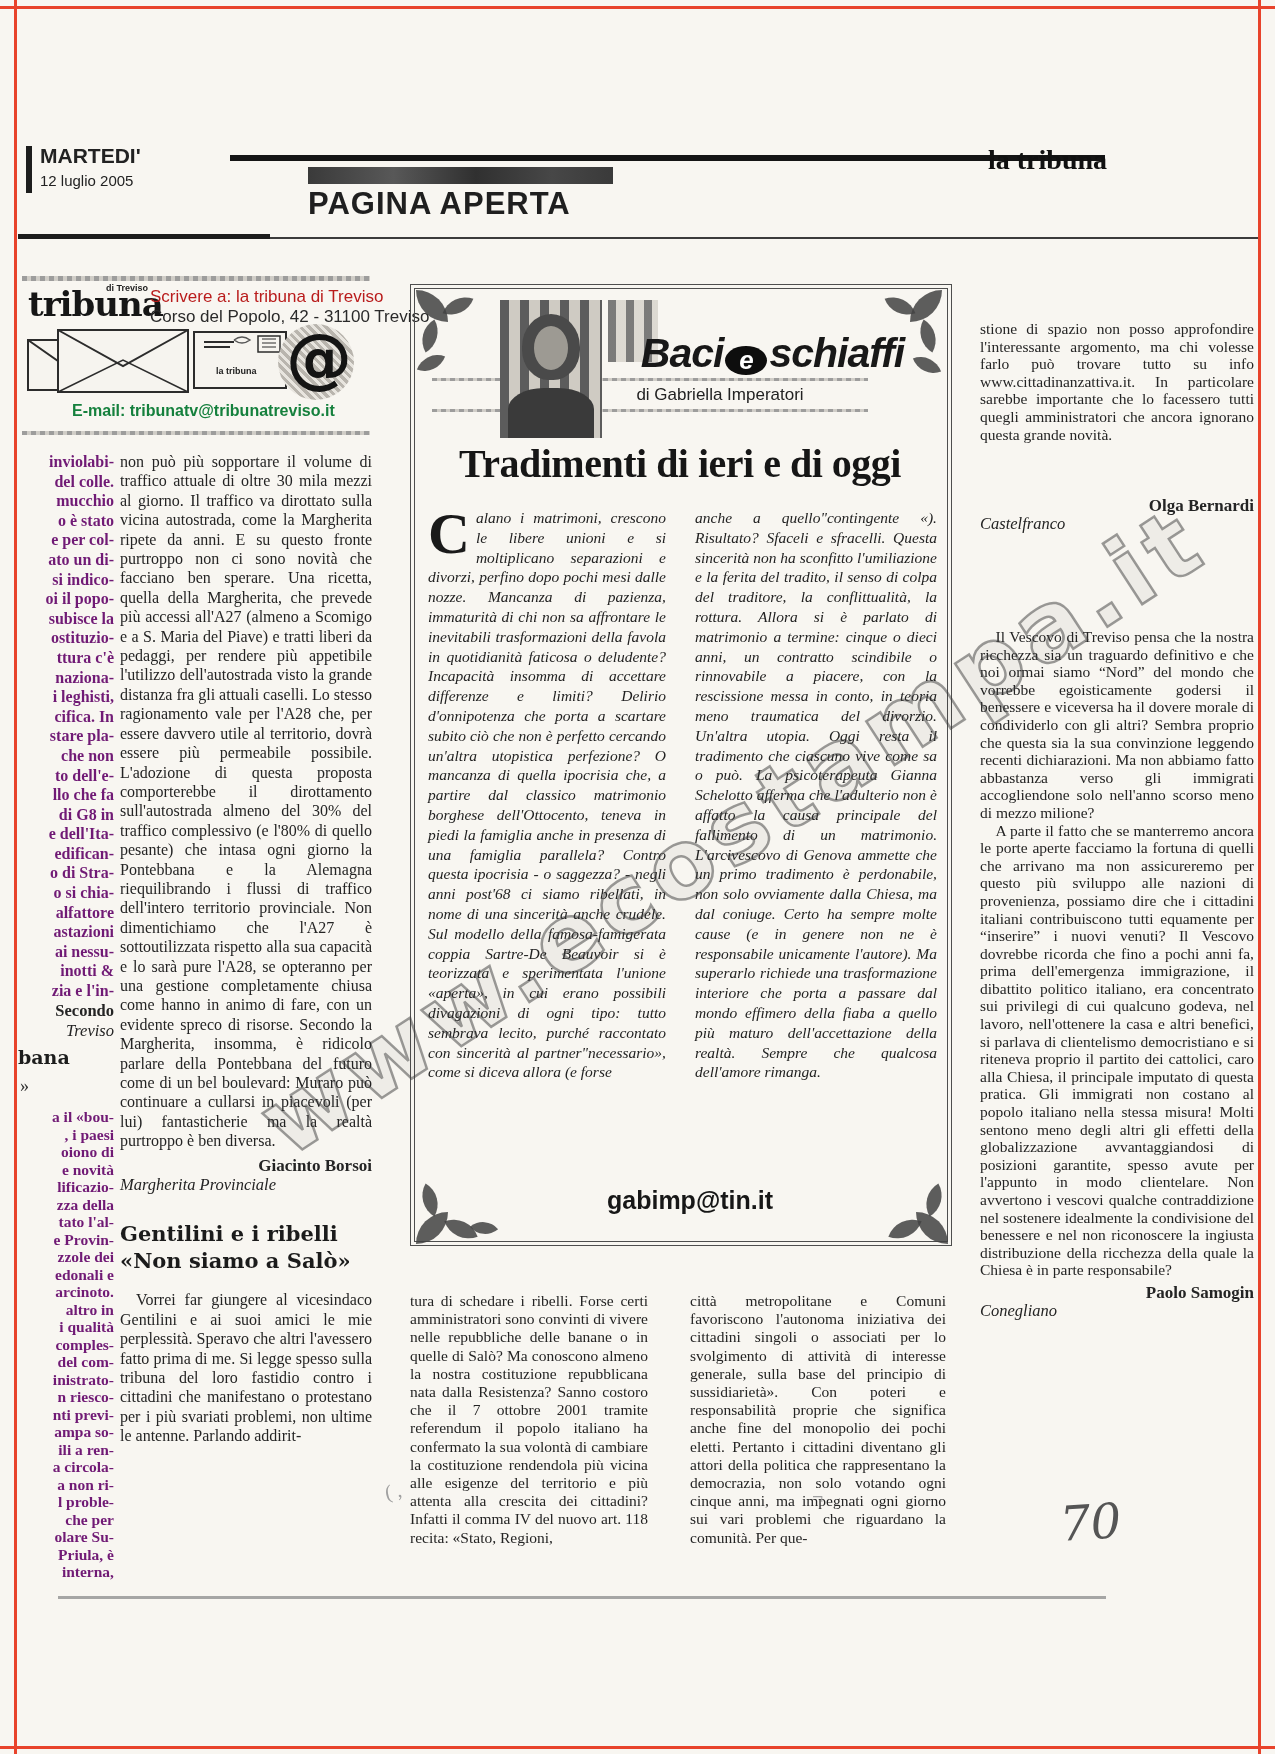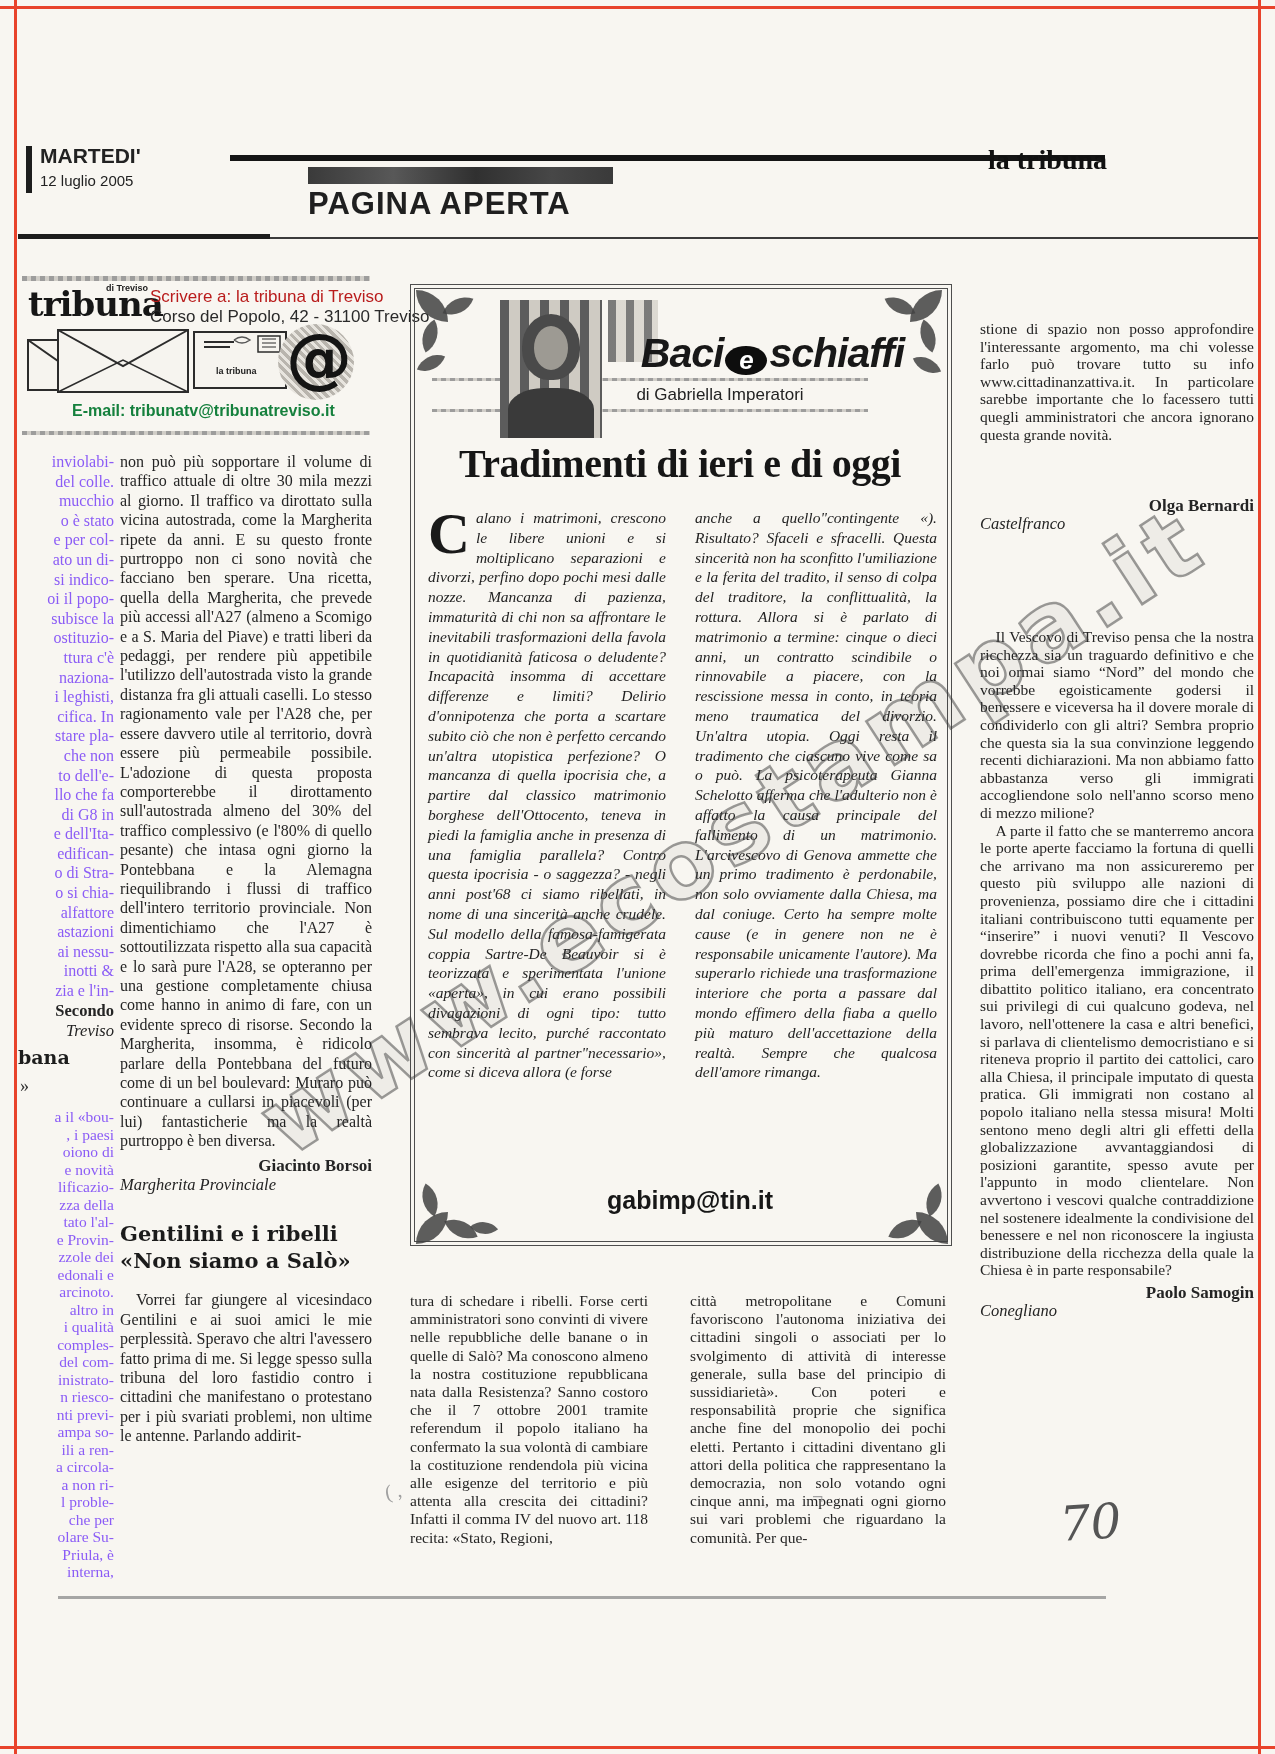--- a/index.html
+++ b/index.html
@@ -33,21 +33,21 @@
   .mb-logo{left:28px;top:284px;font:bold 34px "DejaVu Serif",serif;letter-spacing:-1px;color:#161616;}
   .mb-addr1{left:150px;top:287px;font:17px "Liberation Sans",sans-serif;color:#b91c1c;}
   .mb-addr2{left:150px;top:307px;font:17px "Liberation Sans",sans-serif;color:#2a2a2a;}
   .mb-env{left:26px;top:326px;}
   .at-disc{left:278px;top:324px;width:76px;height:76px;border-radius:50%;
     background:repeating-linear-gradient(45deg,#b9b5ae 0 3px,#e8e5df 3px 6px);}
   .at{left:286px;top:320px;font:bold 66px "DejaVu Sans",sans-serif;color:#141414;}
   .mb-email{left:72px;top:402px;font:bold 16px "Liberation Sans",sans-serif;color:#15803d;}
 
   
-  .frag{left:14px;width:100px;text-align:right;font-size:16px;line-height:19.6px;color:#8b5cf6;}
+  .frag{left:14px;width:100px;text-align:right;font-size:16px;line-height:19.6px;color:#701a75;font-weight:bold;}
   .frag1{top:452px;}
   .frag2{top:1108px;font-size:15.5px;line-height:17.5px;}
   .frag-sig-n{left:14px;top:1001px;width:100px;font-weight:bold;text-align:right;font-size:16.5px;}
   .frag-sig-p{left:14px;top:1021px;width:100px;font-style:italic;text-align:right;font-size:16.5px;}
   .frag-head{left:18px;top:1046px;font:bold 19px "DejaVu Serif",serif;color:#1d1d1d;}
   .frag-quote{left:20px;top:1076px;font-size:18px;color:#333;}
 
   
   .leftcol{left:120px;top:452px;width:252px;font-size:16px;line-height:19.4px;}
   .sig-n{font-weight:bold;text-align:right;margin-top:5px;font-size:17px;}

